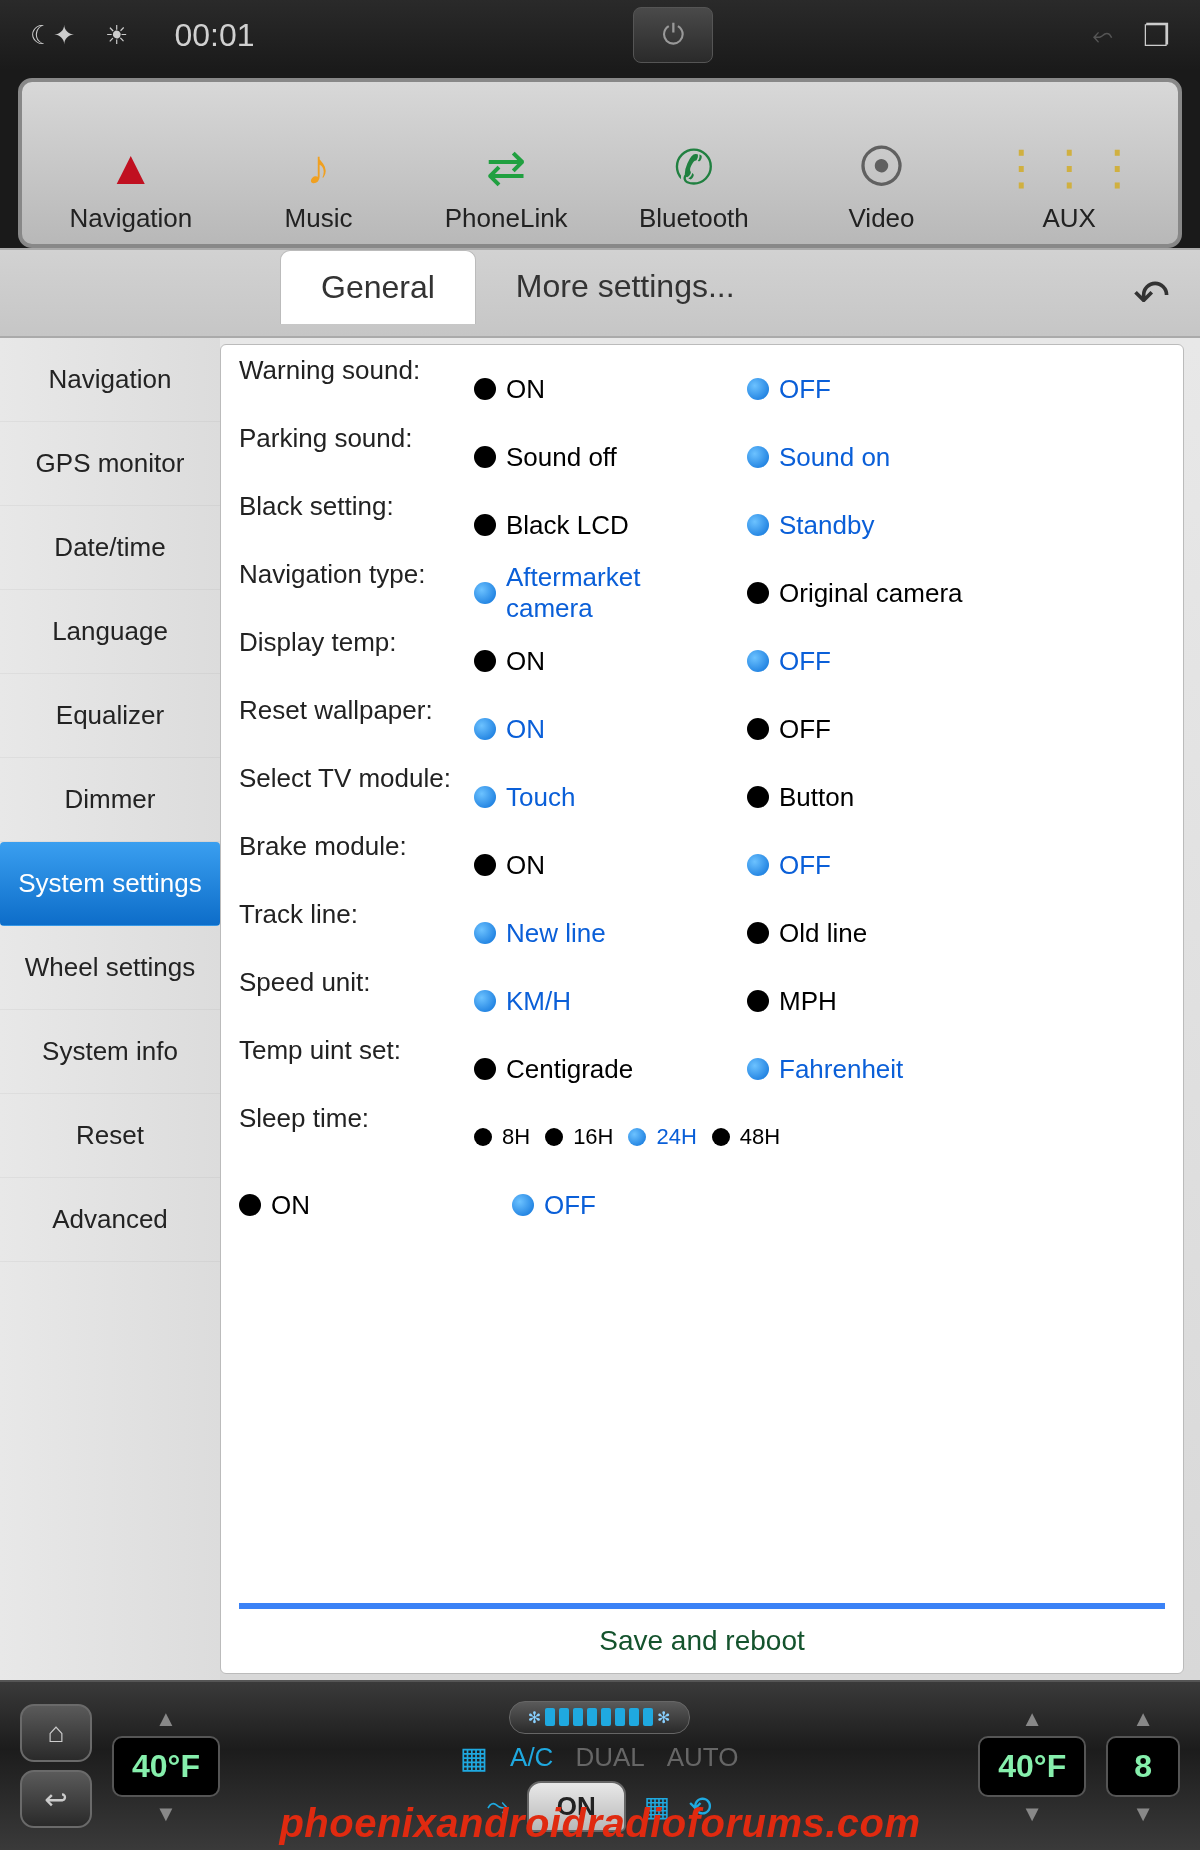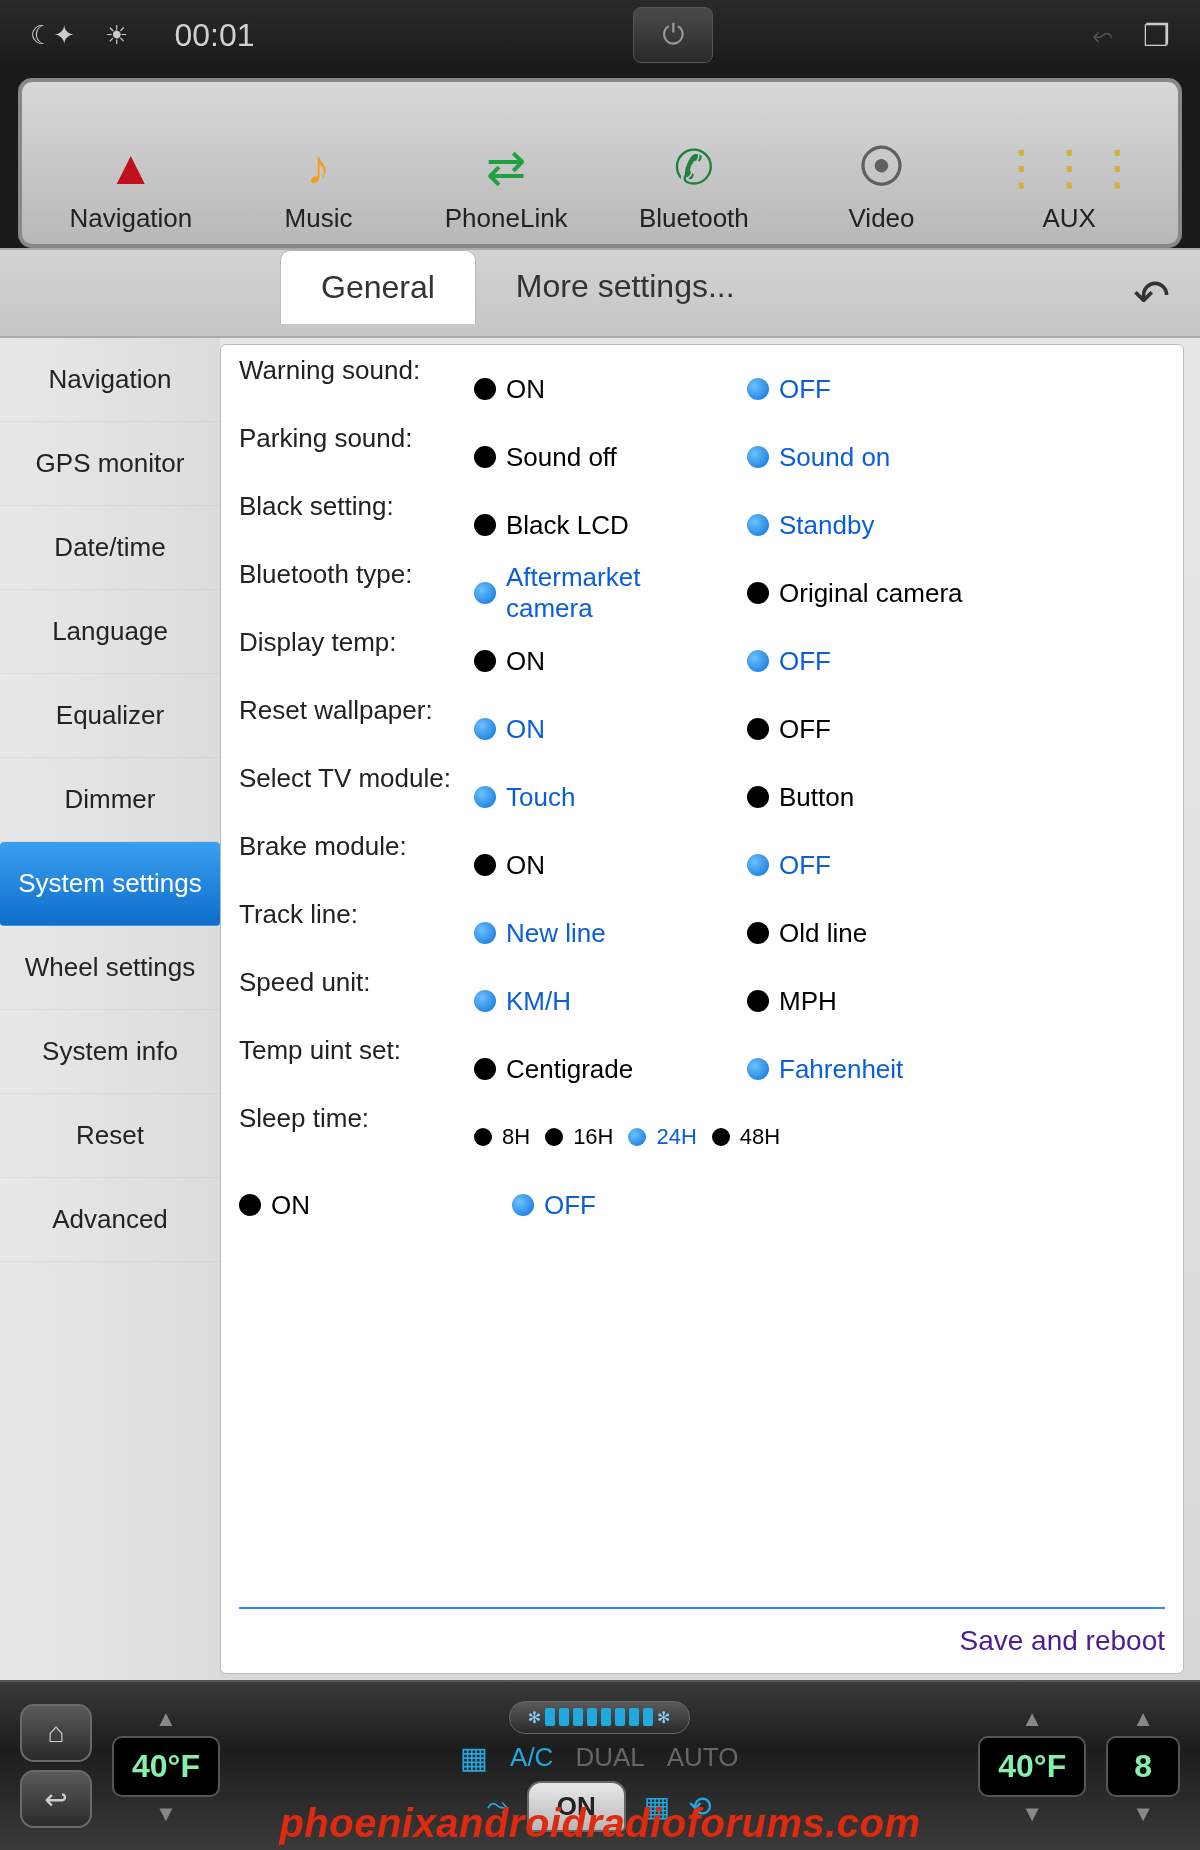--- a/index.html
+++ b/index.html
@@ -147,25 +147,25 @@
       flex-shrink: 0;
     }
     .opt.selected .dot {
       background: radial-gradient(circle at 35% 35%, #6cc2ff, #0a6fd8);
     }
     .opt.selected .txt { color: #0a5fd8; }
     .small .opt { font-size: 22px; margin-right: 10px; }
     .small .opt .dot { width: 18px; height: 18px; }
 
     .save-row {
-      border-top: 2px solid #3b82f6;
-      text-align: right;
+      border-top: 6px solid #3b82f6;
+      text-align: center;
       font-size: 28px;
       padding: 16px 0;
-      color: #4c1d95;
+      color: #14532d;
     }
 
     
     .climate {
       height: 170px;
       background: linear-gradient(#3a3a3a, #1c1c1c 40%, #3a3a3a);
       border-top: 2px solid #555;
       display: flex;
       align-items: center;
       padding: 0 20px;
@@ -329,21 +329,21 @@
           <div class="opt col-a">
             <span class="dot"></span>
             <span class="txt">Black LCD</span>
           </div>
           <div class="opt selected">
             <span class="dot"></span>
             <span class="txt">Standby</span>
           </div>
         </div>
         <div class="row">
-          <div class="label">Bluetooth type:</div>
+          <div class="label">Navigation type:</div>
           <div class="opt selected col-a">
             <span class="dot"></span>
             <span class="txt">Aftermarket camera</span>
           </div>
           <div class="opt">
             <span class="dot"></span>
             <span class="txt">Original camera</span>
           </div>
         </div>
         <div class="row">

